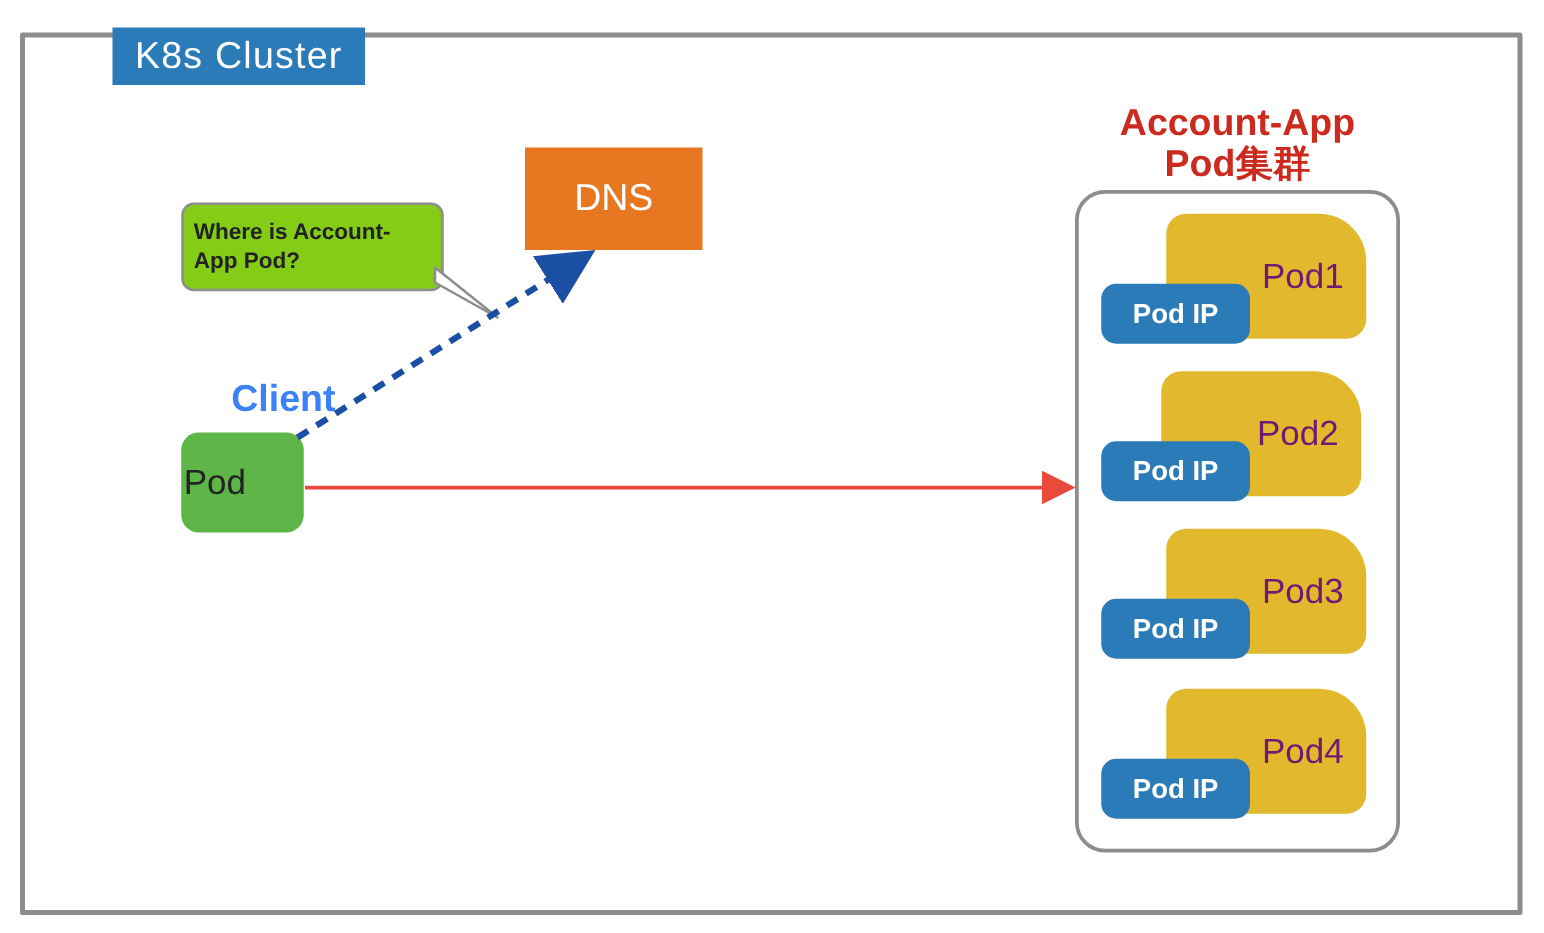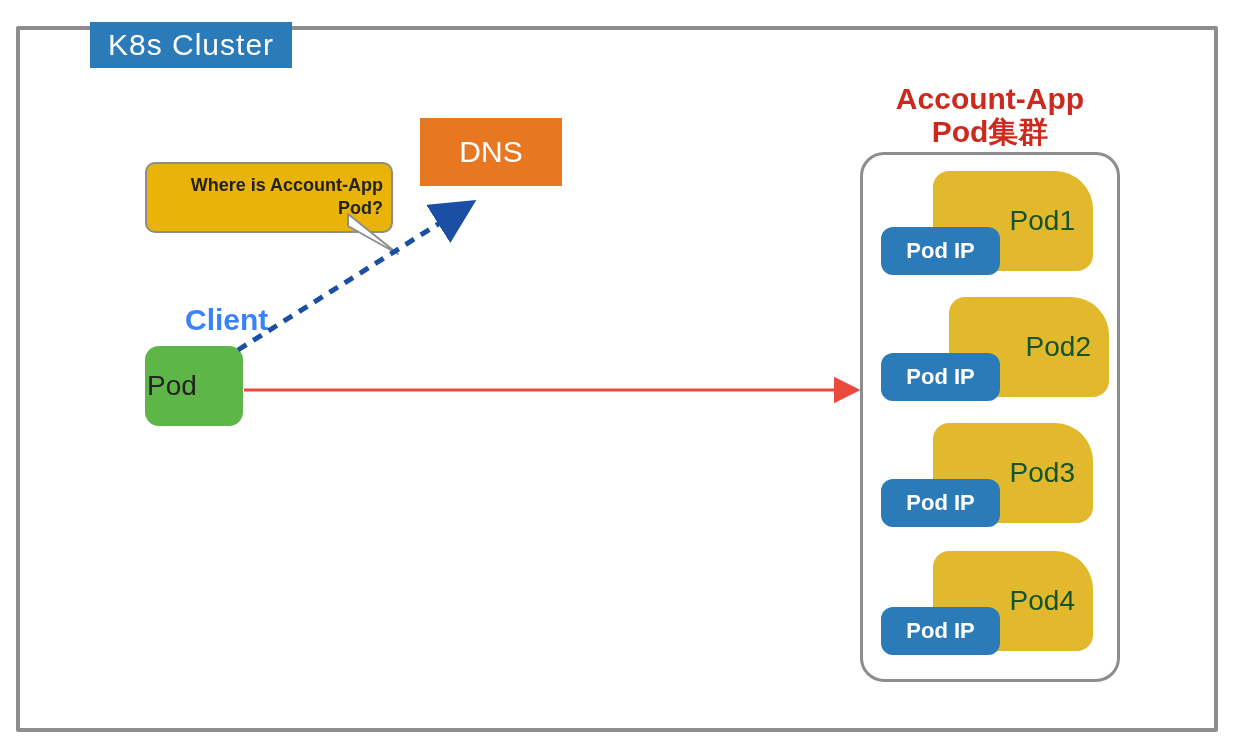--- a/index.html
+++ b/index.html
@@ -36,42 +36,42 @@
     font-size: 30px;
     letter-spacing: 1px;
     margin-top: 16px;
   }
   
   .dns-box {
     position: absolute;
     left: 420px;
     top: 118px;
     width: 142px;
-    height: 68px;
+    height: 82px;
     background: #e87722;
     color: #ffffff;
     font-size: 30px;
     display: flex;
     align-items: center;
     justify-content: center;
   }
   
   .bubble {
     position: absolute;
     left: 145px;
     top: 162px;
-    width: 248px;
+    width: 210px;
     padding: 10px 8px;
-    background: #eab308;
+    background: #84cc16;
     border: 2px solid #8d8d8d;
     border-radius: 10px;
     font-size: 18px;
     font-weight: 700;
     color: #222;
-    text-align: right;
+    text-align: left;
     line-height: 1.3;
   }
   
   .client-label {
     position: absolute;
     left: 185px;
     top: 303px;
     color: #3b82f6;
     font-size: 30px;
     font-weight: 800;
@@ -113,21 +113,21 @@
     border: 3px solid #8d8d8d;
     border-radius: 24px;
   }
   .pod-item {
     position: absolute;
     width: 160px;
     height: 100px;
     background: #e2b92c;
     border-radius: 16px;
     border-top-right-radius: 38px;
-    color: #14532d;
+    color: #701a75;
     font-size: 28px;
     display: flex;
     align-items: center;
     justify-content: flex-end;
     padding-right: 18px;
   }
   .pod-ip {
     position: absolute;
     width: 119px;
     height: 48px;
@@ -165,21 +165,21 @@
   <div class="accountapp-label">
     <span>Account-App</span><br>
     <span>Pod集群</span>
   </div>
 
   <div class="pod-cluster">
 
     <div class="pod-item" style="left:70px; top:16px;">Pod1</div>
     <div class="pod-ip" style="left:18px; top:72px;">Pod IP</div>
 
-    <div class="pod-item" style="left:86px; top:142px;">Pod2</div>
+    <div class="pod-item" style="left:66px; top:142px;">Pod2</div>
     <div class="pod-ip" style="left:18px; top:198px;">Pod IP</div>
 
     <div class="pod-item" style="left:70px; top:268px;">Pod3</div>
     <div class="pod-ip" style="left:18px; top:324px;">Pod IP</div>
 
     <div class="pod-item" style="left:70px; top:396px;">Pod4</div>
     <div class="pod-ip" style="left:18px; top:452px;">Pod IP</div>
   </div>
 
   <svg class="overlay" viewBox="0 0 1235 746">

